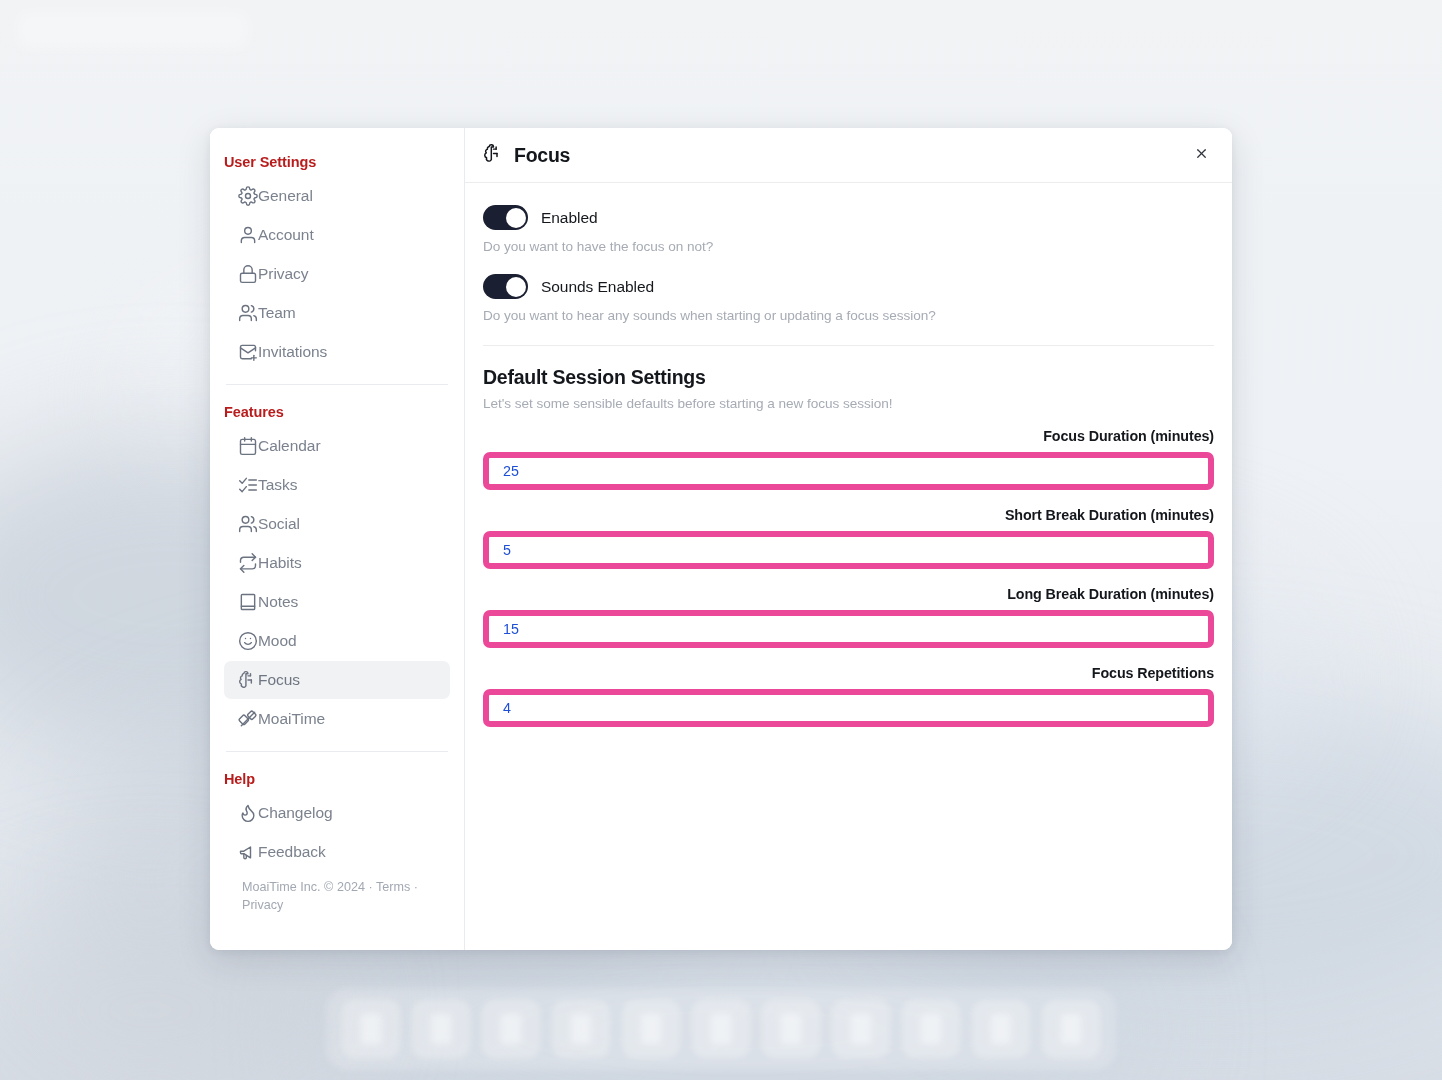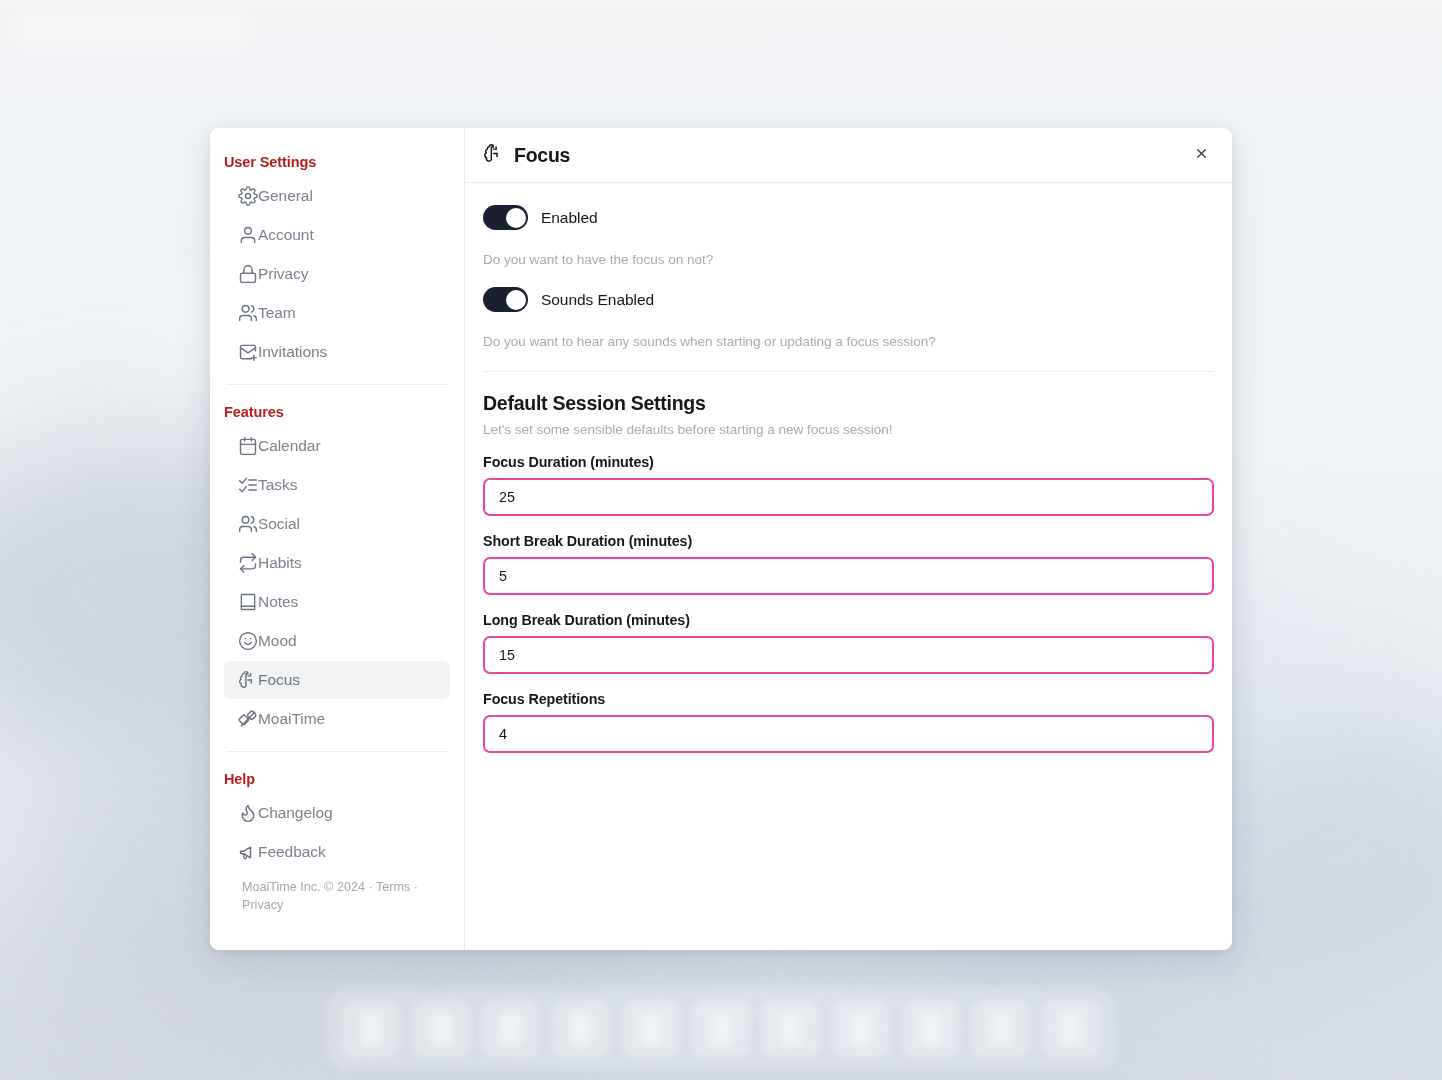--- a/index.html
+++ b/index.html
@@ -216,21 +216,21 @@
     background: #ffffff;
   }
   .toggle-label {
     font-size: 15.5px;
     color: #14171c;
     letter-spacing: -0.05px;
   }
   .field-hint {
     font-size: 13.6px;
     color: #a6abb4;
-    margin-top: 22px;
+    margin-top: 9px;
     letter-spacing: -0.05px;
   }
   .toggle-block + .toggle-block { margin-top: 20px; }
 
   .section-divider {
     height: 1px;
     background: #ececee;
     margin: 22px 0 0 0;
   }
 
@@ -249,31 +249,32 @@
   }
 
   .field { margin-top: 17px; }
   .field-label {
     display: block;
     font-size: 14.3px;
     font-weight: 700;
     color: #14171c;
     letter-spacing: -0.1px;
     margin-bottom: 8px;
+    text-align: right;
   }
   .field-input {
     width: 100%;
     height: 38px;
-    border: 2px solid #ec4899;
+    border: 6px solid #ec4899;
     border-radius: 7px;
     background: #ffffff;
     padding: 0 14px;
     font-family: "Liberation Sans", sans-serif;
     font-size: 14.3px;
-    color: #0f172a;
+    color: #1d4ed8;
     outline: none;
   }
 </style>
 </head>
 <body>
 
 <div id="desktop">
 
   <div class="bg-blob blob-f"></div>
   <div class="bg-blob blob-a"></div>

